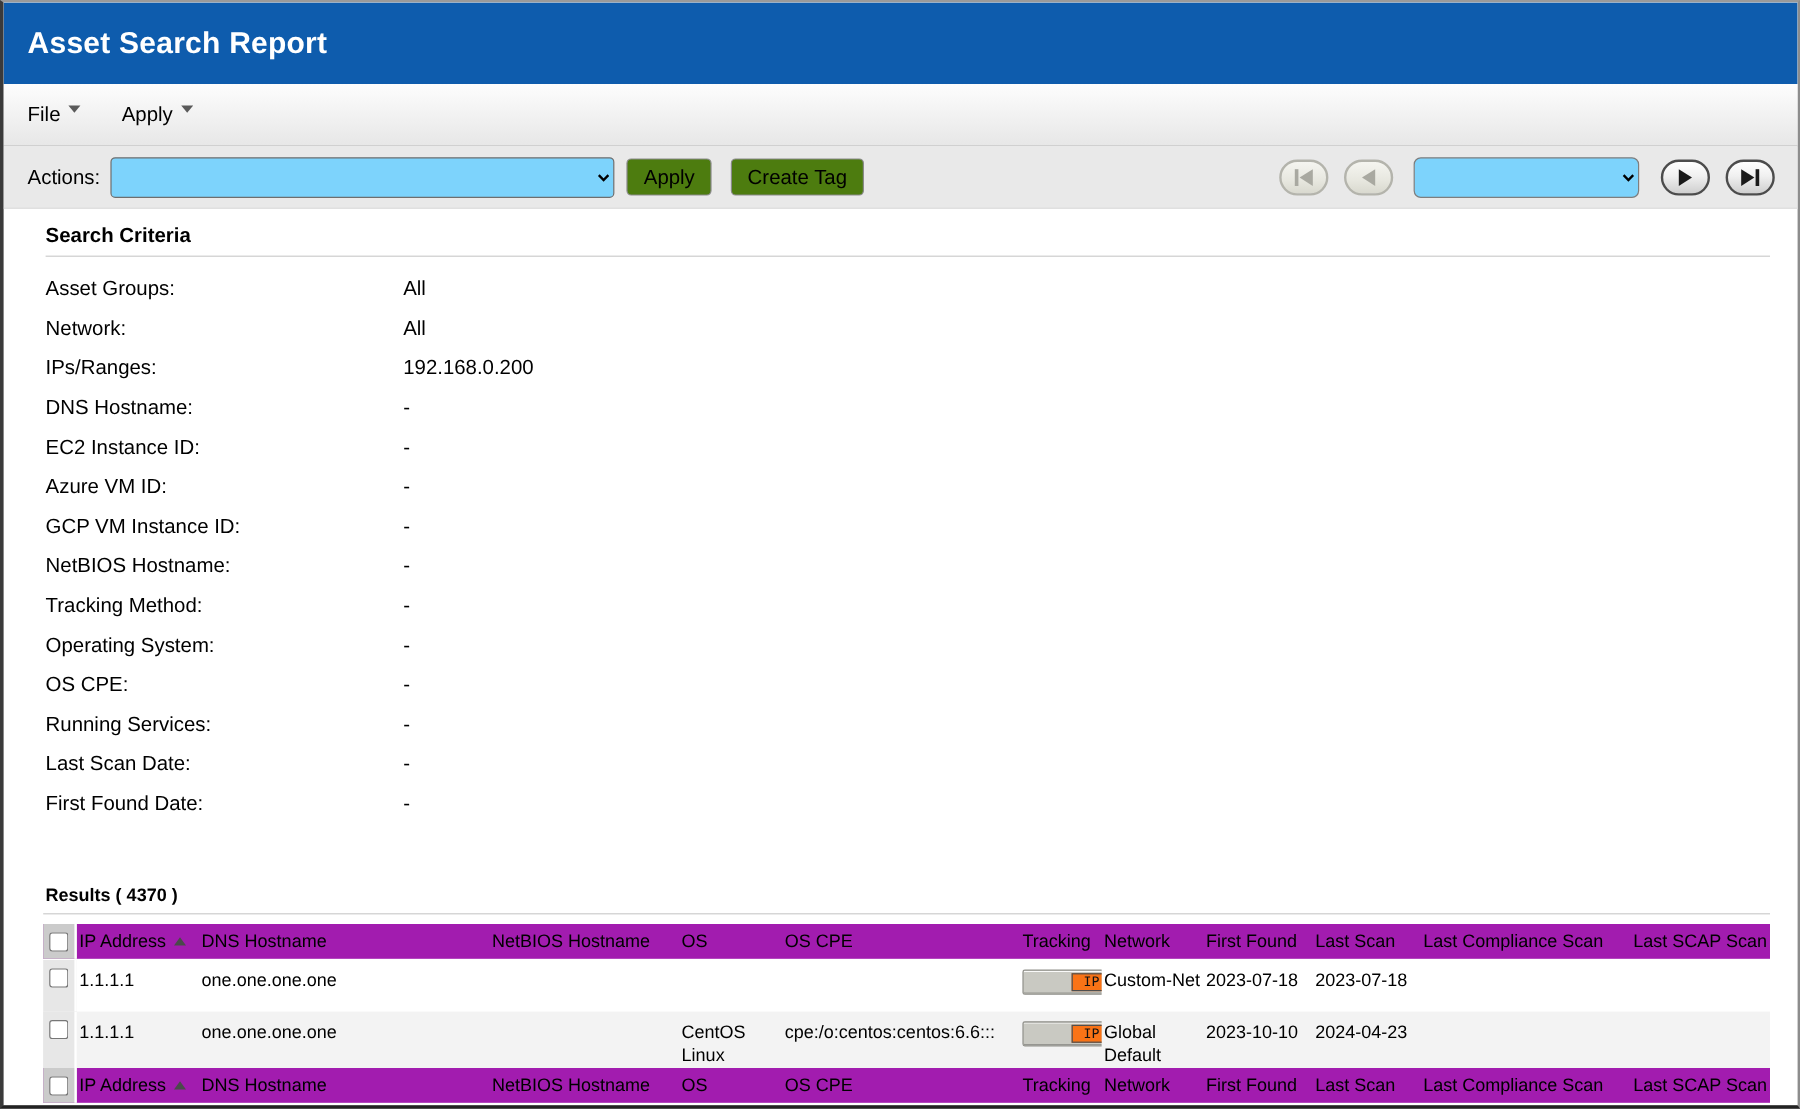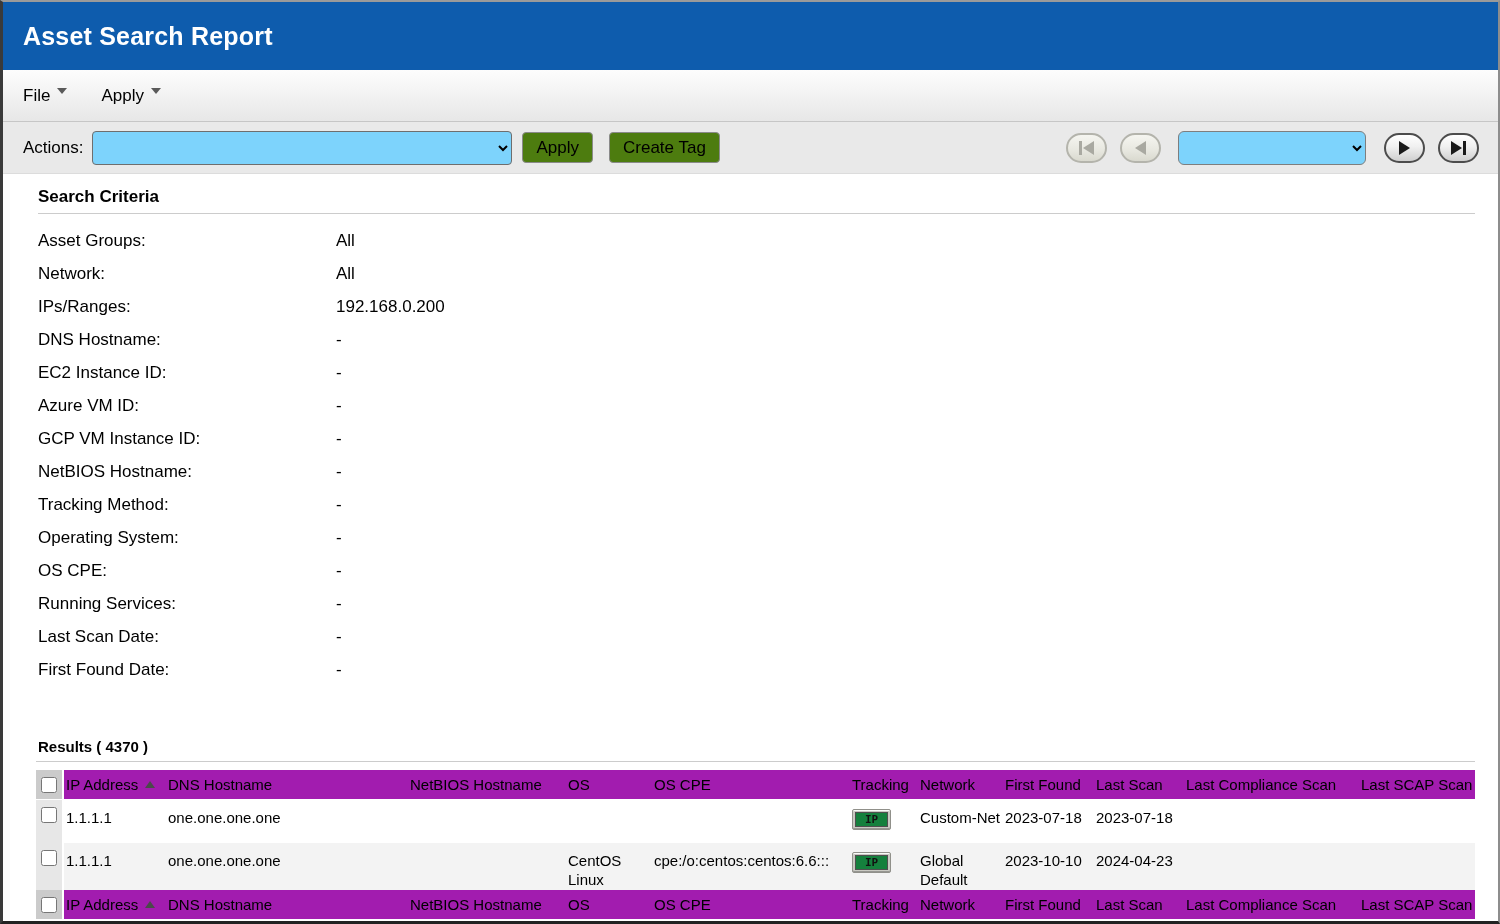--- a/index.html
+++ b/index.html
@@ -108,23 +108,23 @@
   .t-data .cb-cell { align-items:flex-start; padding-top:7px; }
   .t-head .cb-cell { align-items:center; justify-content:center; padding-left:0; }
   input[type="checkbox"] { width:16px; height:16px; accent-color:#fff; }
 
   .ip-badge {
     display:inline-block; background:#c9c9c2; border:1px solid #90908a; border-radius:2px;
     padding:2px; box-shadow:inset 0 1px 0 rgba(255,255,255,.9), inset 0 -1px 0 rgba(0,0,0,.25);
     margin-top:-2px;
   }
   .ip-badge-inner {
-    display:block; background:#15803d; border:1px solid #4f4f4f;
-    font-family:"DejaVu Sans Mono", monospace; font-size:11px; font-weight:bold;
-    line-height:13px; padding:0 9px; color:#111;
+    display:block; background:#f97316; border:1px solid #4f4f4f;
+    font-family:"DejaVu Sans Mono", monospace; font-size:11px; font-weight:normal;
+    line-height:13px; padding:0 9px; color:#111;margin-left:38px;
   }
 </style>
 </head>
 <body>
 
 <div class="titlebar">
   <h1>Asset Search Report</h1>
 </div>
 
 <div class="menubar">

